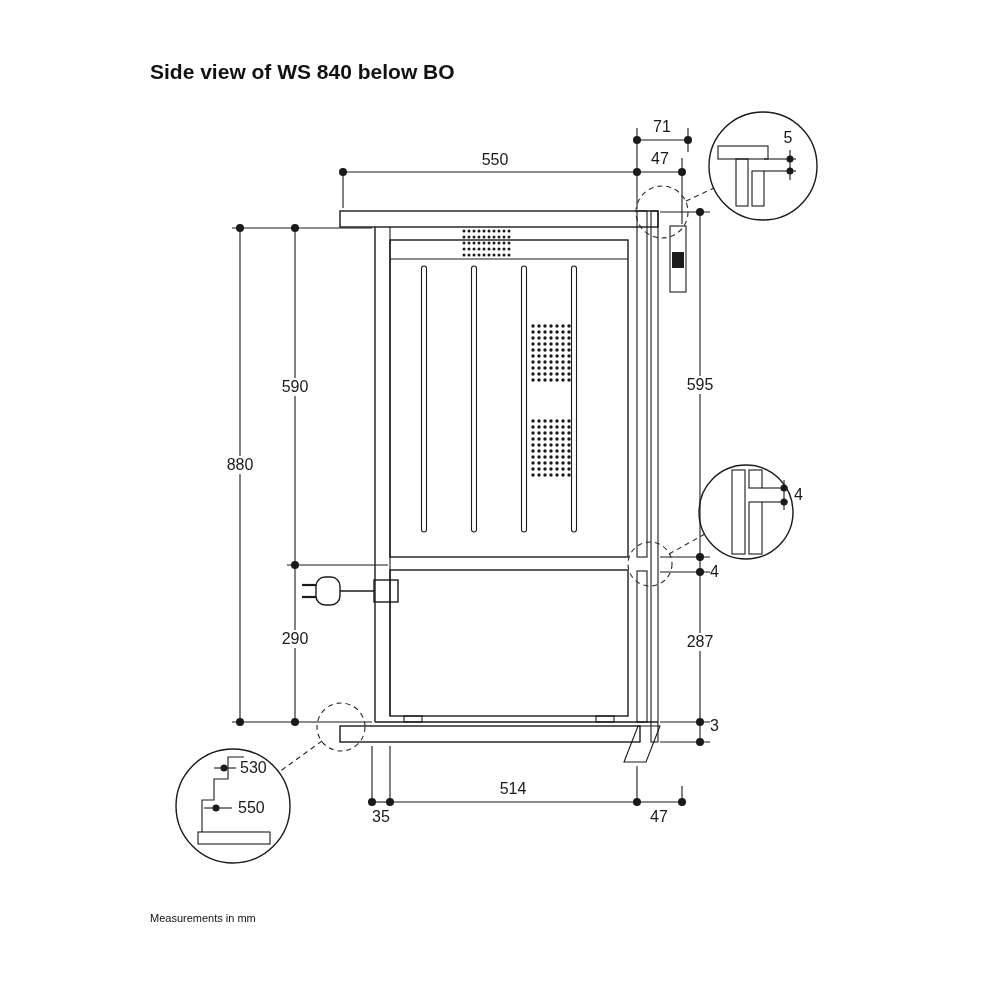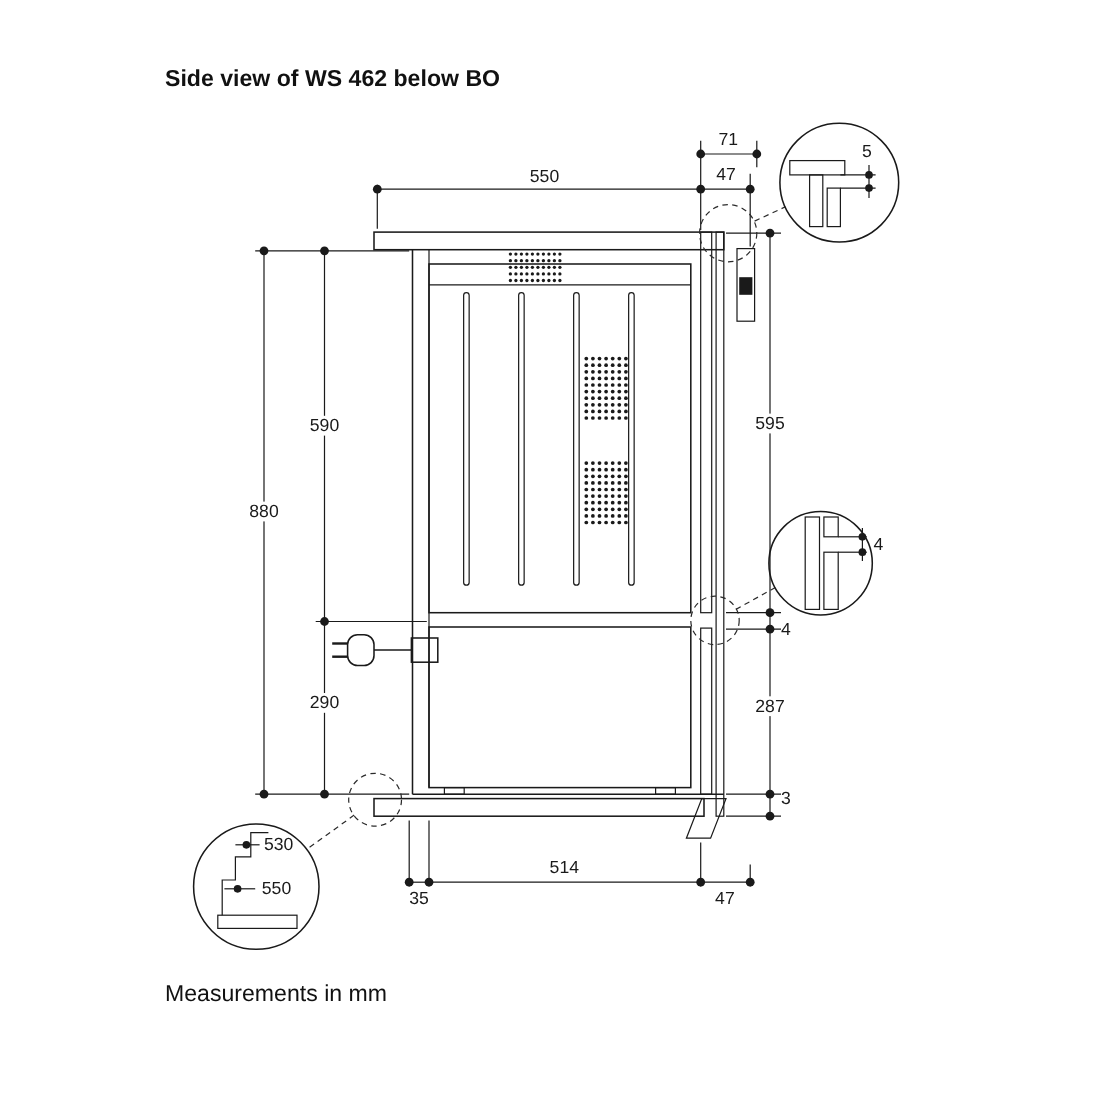--- a/index.html
+++ b/index.html
@@ -1,34 +1,34 @@
 <!DOCTYPE html>
 <html><head>
 <meta charset="utf-8">
 <style>
   html,body{margin:0;padding:0;background:#fff;}
   .page{position:relative;width:1000px;height:1000px;background:#ffffff;overflow:hidden;
         font-family:"Liberation Sans",sans-serif;}
   .page-title{position:absolute;left:150px;top:60px;font-size:21px;font-weight:bold;color:#111;}
-  .footer-note{position:absolute;left:150px;top:892px;font-size:21px;color:#111;}
+  .footer-note{position:absolute;left:150px;top:912px;font-size:11px;color:#111;}
   svg{position:absolute;left:0;top:0;}
   .ln{stroke:#1a1a1a;stroke-width:1.4;fill:none;}
   .thin{stroke:#1a1a1a;stroke-width:1.1;fill:none;}
   .dash{stroke:#2a2a2a;stroke-width:1.1;fill:none;stroke-dasharray:5,4;}
   .dot{fill:#1a1a1a;stroke:none;}
   .whitebox{fill:#ffffff;stroke:none;}
   .dim{font-family:"Liberation Sans",sans-serif;font-size:16px;fill:#1a1a1a;text-anchor:middle;}
   .dim-start{font-family:"Liberation Sans",sans-serif;font-size:16px;fill:#1a1a1a;text-anchor:start;}
 </style>
 </head>
 <body>
 
 <div class="page">
 
-  <div class="page-title">Side view of WS 462 below BO</div>
+  <div class="page-title">Side view of WS 840 below BO</div>
 
   <svg width="1000" height="1000" viewBox="0 0 1000 1000">
     <defs>
       <pattern id="hatch" width="6" height="6" patternUnits="userSpaceOnUse" patternTransform="rotate(45)">
         <rect width="6" height="6" fill="#ffffff"></rect>
         <line x1="0" y1="0" x2="0" y2="6" stroke="#3a3a3a" stroke-width="1"></line>
       </pattern>
     </defs>
 
     <g>

